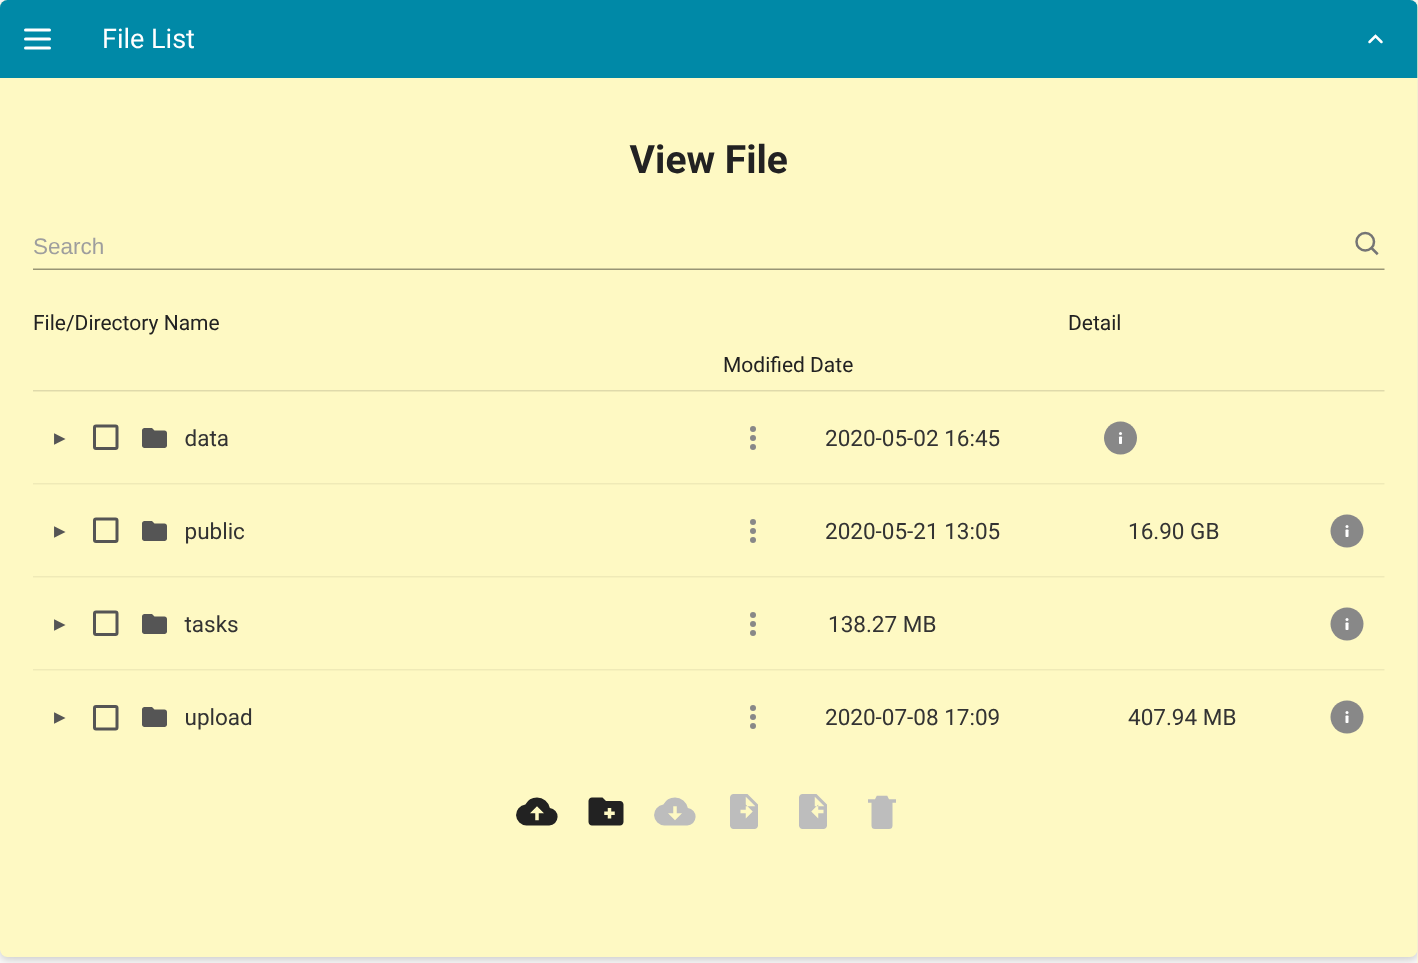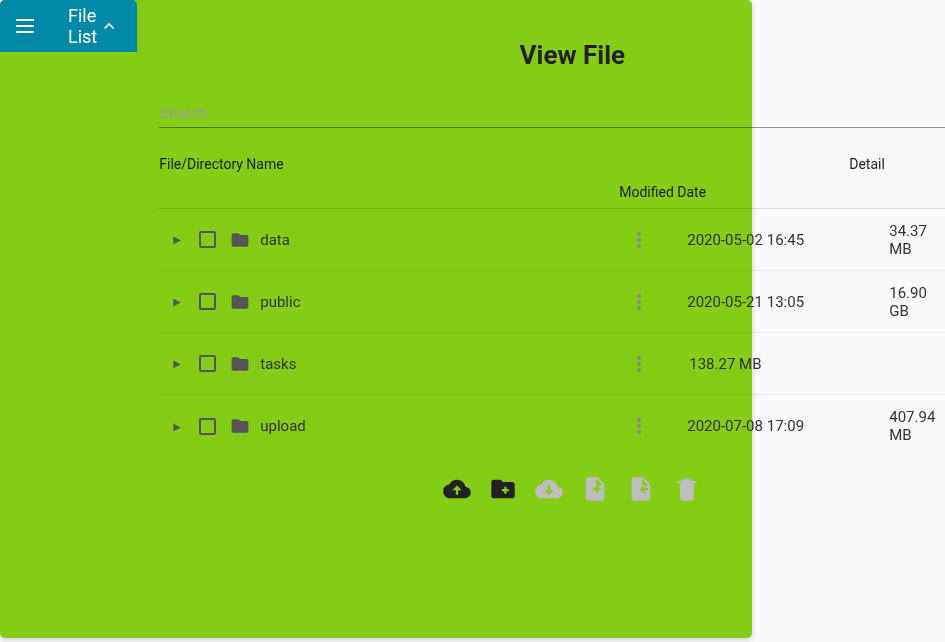--- a/index.html
+++ b/index.html
@@ -8,28 +8,28 @@
       box-sizing: border-box;
     }
     body {
       font-family: Roboto, "Helvetica Neue", Arial, sans-serif;
       background: #fafafa;
       width: 945px;
       height: 642px;
       overflow: hidden;
     }
     .card {
-      background: #84cc16;
+      background: #fef9c3;
       border-radius: 5px;
       box-shadow: 0 2px 6px rgba(0,0,0,0.18);
       margin: 0;
-      width: 752px;
+      width: 945px;
       height: 638px;
       display: flex;
-      flex-direction: row;
+      flex-direction: column;
     }
     .header-bar {
       background: #0089a7;
       color: #fff;
       height: 52px;
       display: flex;
       align-items: center;
       padding: 0 16px;
       border-top-left-radius: 5px;
       border-top-right-radius: 5px;
@@ -269,21 +269,20 @@
           <span class="file-name">data</span>
         </div>
         <div class="menu-cell">
           <div class="menu-dots">
               <span></span>
               <span></span>
               <span></span>
             </div>
         </div>
         <div class="date-cell">2020-05-02 16:45</div>
-        <div class="detail-cell">34.37 MB</div>
         <div class="info-cell">
           <div class="info-circle">
             <svg width="12" height="12" viewBox="0 0 24 24" fill="#fff">
                 <circle cx="12" cy="6" r="2"></circle>
                 <rect x="10" y="10" width="4" height="10" rx="1"></rect>
               </svg>
           </div>
         </div>
       </div>
 

